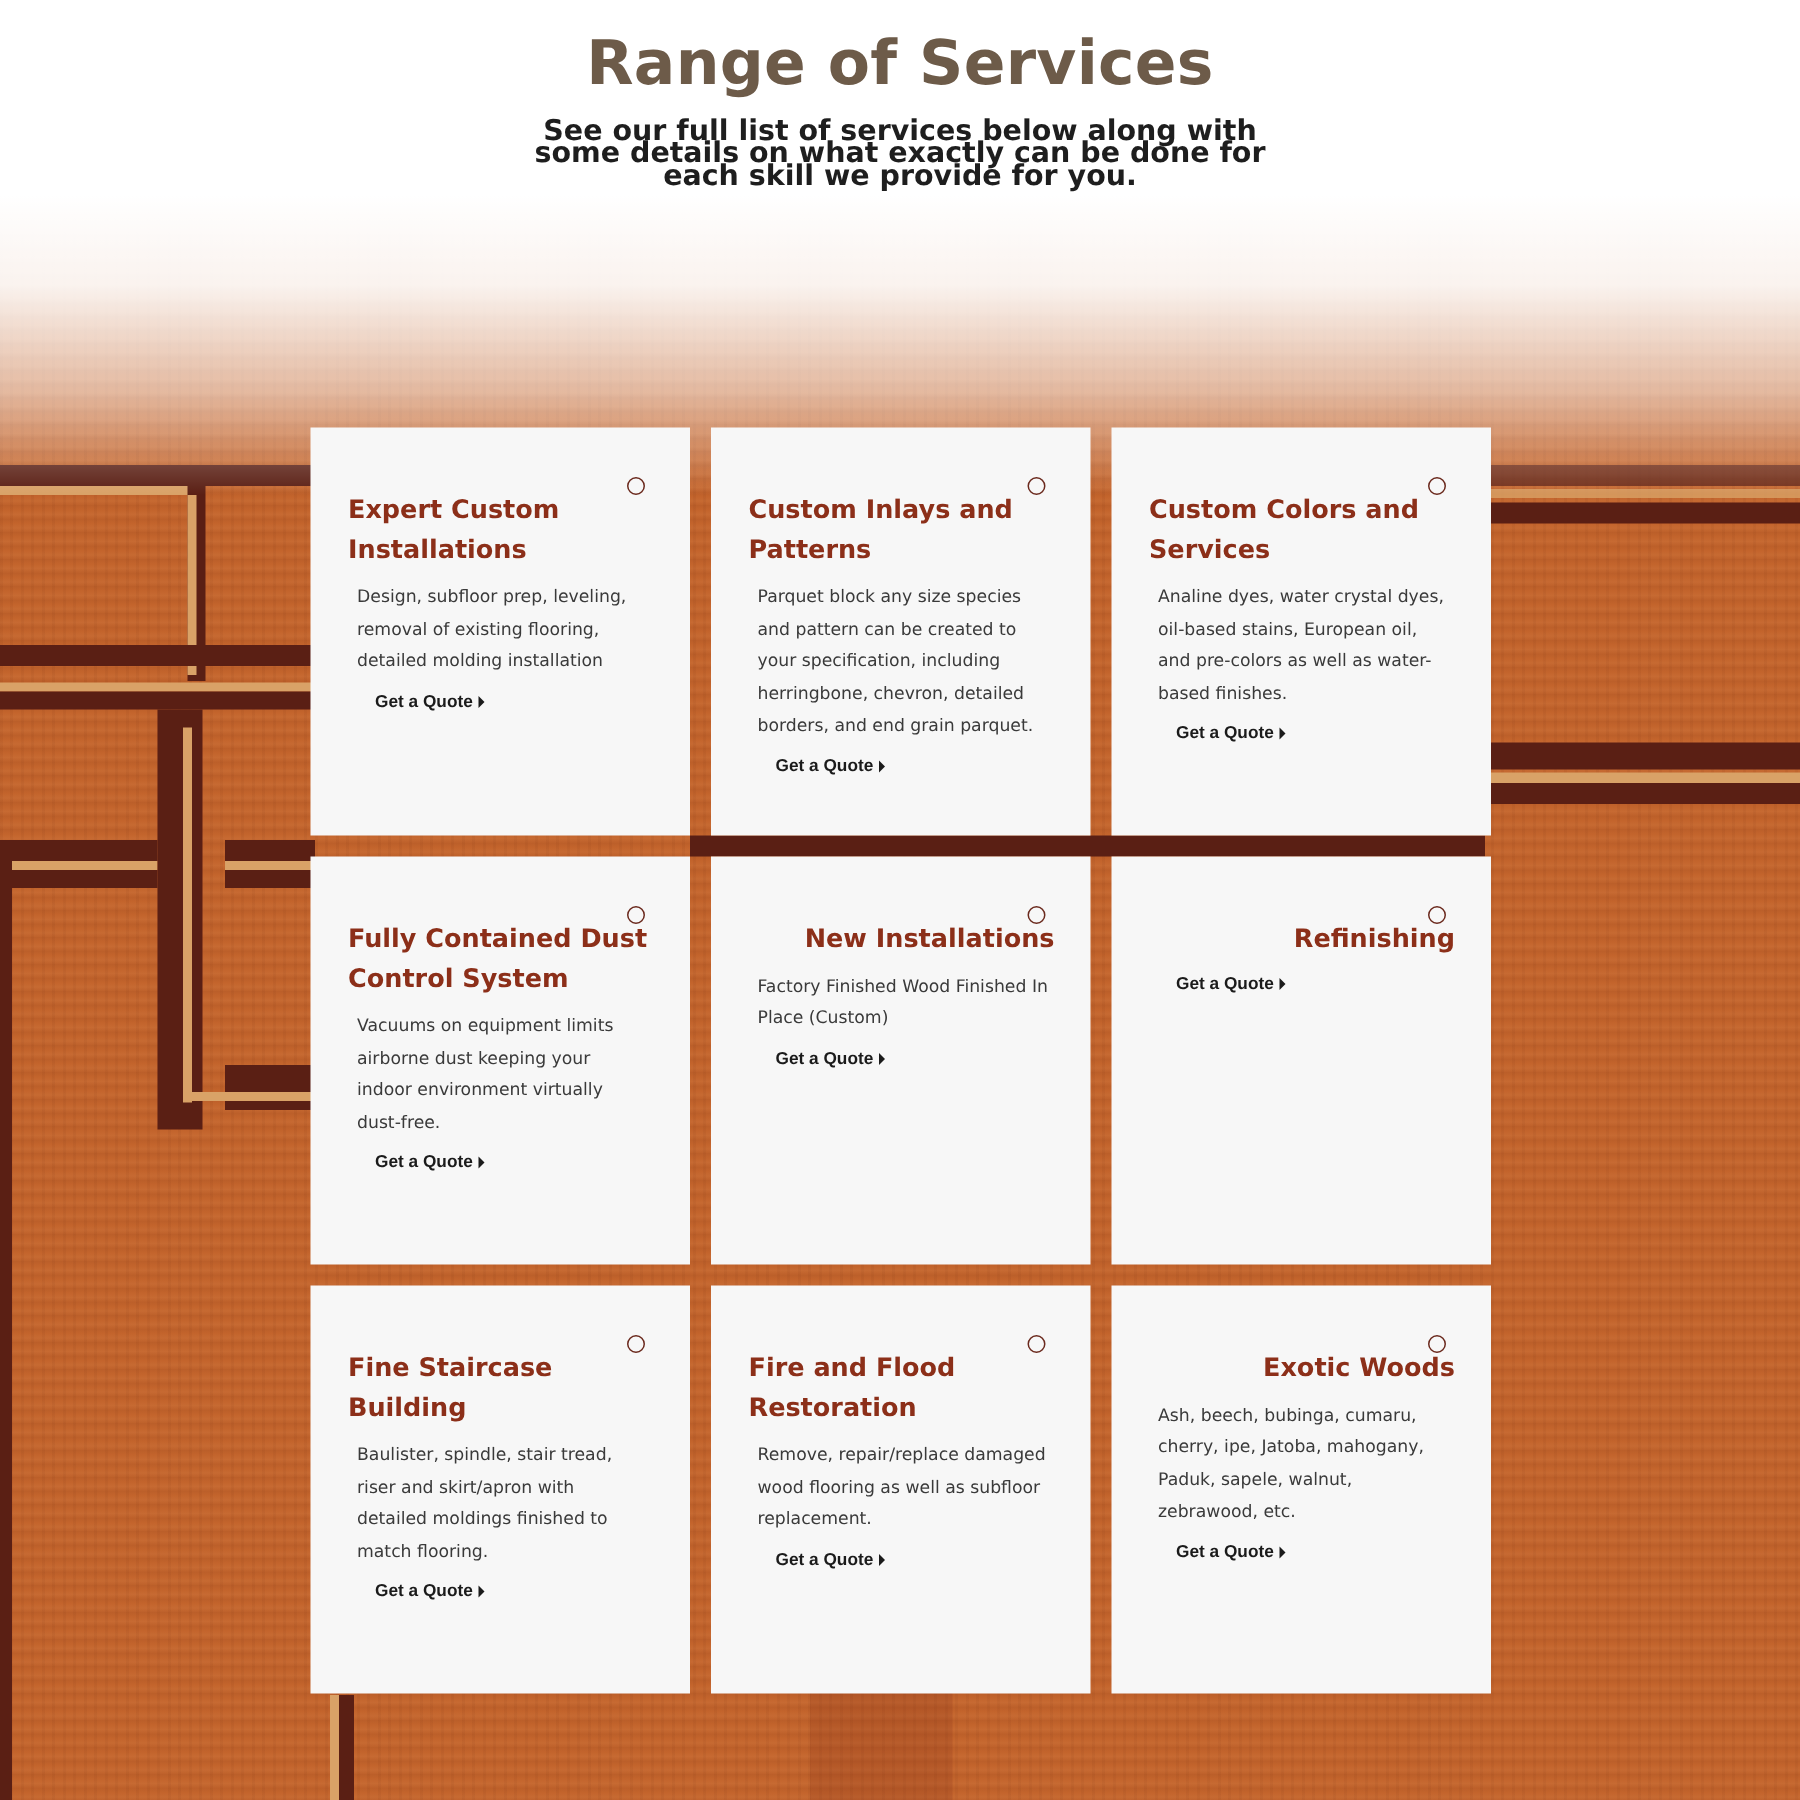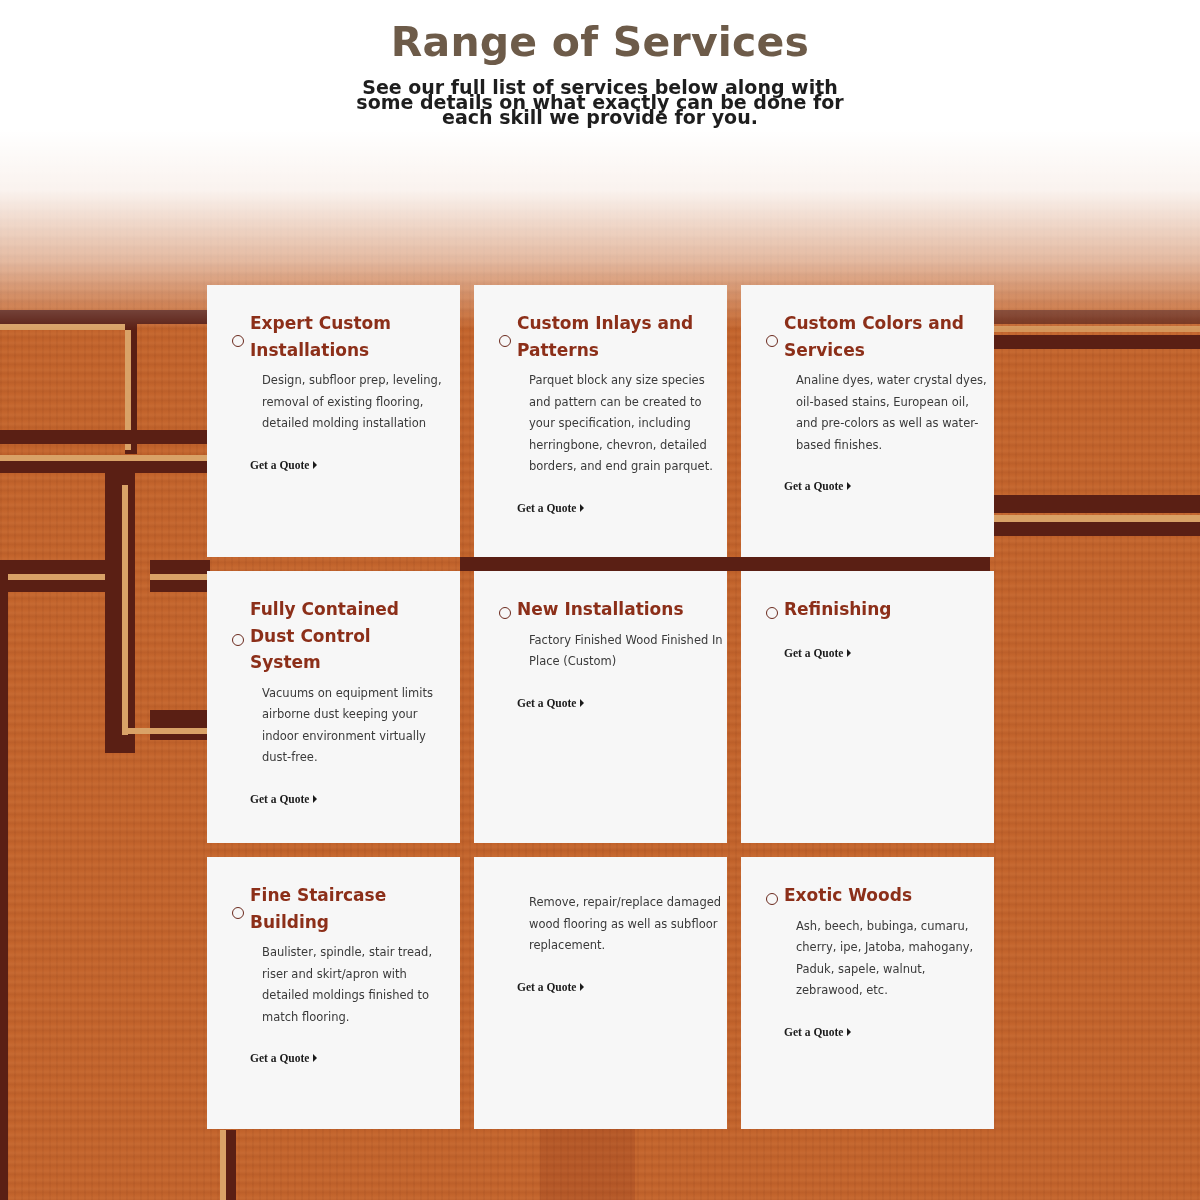--- a/index.html
+++ b/index.html
@@ -52,50 +52,50 @@
       display: grid;
       grid-template-columns: 253px 253px 253px;
       grid-template-rows: 272px 272px 272px;
       column-gap: 14px;
       row-gap: 14px;
     }
     .card {
       background: #f7f7f7;
       padding: 28px 24px 20px 25px;
     }
-    .card-head { display: flex; align-items: center; }
+    .card-head { display: flex; align-items: flex-end; flex-direction: column; }
     .bullet {
       flex: 0 0 auto;
       width: 12px; height: 12px;
       border: 1.6px solid #6b2a1e;
       border-radius: 50%;
       margin-top: 5px;
       margin-right: 6px;
     }
     .card-title {
       font-family: "DejaVu Sans", sans-serif;
       font-weight: bold;
       font-size: 17px;
       line-height: 26.5px;
       color: #8c2f19;
       margin-top: -3px;
     }
     .card-desc {
-      margin-left: 30px;
+      margin-left: 6px;
       margin-top: 7px;
       font-family: "DejaVu Sans", sans-serif;
       font-size: 11.5px;
       line-height: 21.5px;
       color: #3a3a3a;
       width: 195px;
     }
     .quote-link {
       display: inline-flex; align-items: center;
-      margin-left: 18px; margin-top: 24px;
-      font-family: Liberation Serif, serif;
+      margin-left: 18px; margin-top: 10px;
+      font-family: Liberation Sans, sans-serif;
       font-weight: bold;
       font-size: 11.5px;
       color: #1b1b1b;
       text-decoration: none;
       cursor: pointer;
     }
     .caret {
       display: inline-block; width: 0; height: 0;
       border-top: 4px solid transparent;
       border-bottom: 4px solid transparent;
@@ -226,20 +226,24 @@
       <h3 class="card-title">Fine Staircase Building</h3>
     </div>
     <p class="card-desc">Baulister, spindle, stair tread, riser and skirt/apron with detailed moldings finished to match flooring.</p>
     <a class="quote-link">
         <span>Get a Quote</span>
         <span class="caret"></span>
       </a>
   </div>
 
   <div class="card">
+    <div class="card-head">
+      <span class="bullet"></span>
+      <h3 class="card-title">Fire and Flood Restoration</h3>
+    </div>
     <p class="card-desc">Remove, repair/replace damaged wood flooring as well as subfloor replacement.</p>
     <a class="quote-link">
         <span>Get a Quote</span>
         <span class="caret"></span>
       </a>
   </div>
 
   <div class="card">
     <div class="card-head">
       <span class="bullet"></span>

